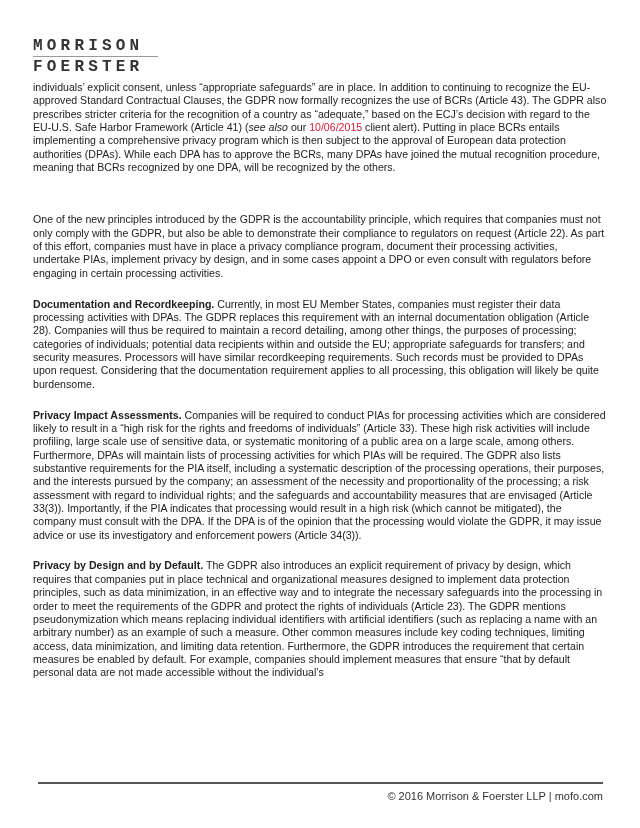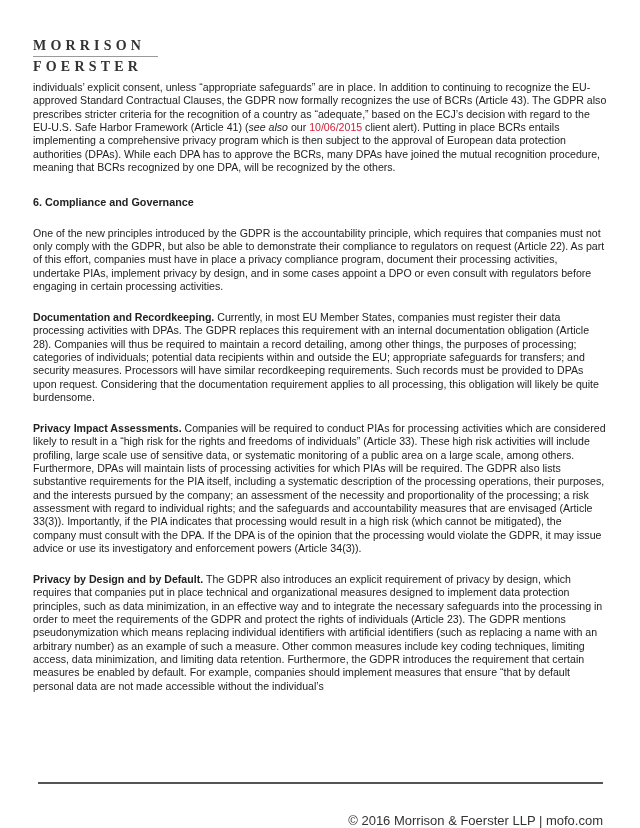--- a/index.html
+++ b/index.html
@@ -5,59 +5,58 @@
   html, body { margin: 0; padding: 0; background: #ffffff; }
   body {
     width: 640px; height: 828px; position: relative; overflow: hidden;
     font-family: "Liberation Sans", sans-serif; color: #1a1a1a;
   }
   .logo {
     position: absolute; left: 33px; top: 38px; width: 126px;
     font-family: "Liberation Serif", serif; font-weight: bold; color: #333;
   }
   .logo .word {
-    display: block; font-size: 14px; letter-spacing: 4.2px; line-height: 16px; white-space: nowrap;
+    display: block; font-size: 16px; letter-spacing: 4.2px; line-height: 16px; white-space: nowrap; font-family: Liberation Mono, monospace;
   }
   .logo .rule { height: 1px; background: #9a9a9a; margin: 2px 0 2px 0; width: 125px; }
   .content {
     position: absolute; left: 33px; top: 81px; width: 574px;
     font-size: 10.6px; line-height: 13.35px; color: #222;
   }
   .content p { margin: 0; }
   .content .gap { height: 17.5px; }
   .content .gap2 { height: 17px; }
   .content h3 { margin: 0; font-size: 10.8px; font-weight: bold; line-height: 13.35px; }
   .lead { font-weight: bold; margin-top: 36px; }
   .link { color: #d0203a; }
   em { font-style: italic; text-align: center; }
   .footer-rule {
     position: absolute; left: 38px; top: 782px; width: 565px; height: 2px; background: #555;
   }
   .footer-text {
-    position: absolute; right: 37px; top: 790px; font-size: 13px; color: #333; white-space: nowrap; margin-top: 23px;
+    position: absolute; right: 37px; top: 790px; font-size: 11px; color: #333; white-space: nowrap;
   }
 </style>
 </head>
 <body>
 
 <div class="logo">
   <span class="word">MORRISON</span>
   <div class="rule"></div>
   <span class="word">FOERSTER</span>
 </div>
 
 <div class="content">
   <p>
     <span>individuals’ explicit consent, unless “appropriate safeguards” are in place. In addition to continuing to recognize the EU-approved Standard Contractual Clauses, the GDPR now formally recognizes the use of BCRs (Article 43). The GDPR also prescribes stricter criteria for the recognition of a country as “adequate,” based on the ECJ’s decision with regard to the EU-U.S. Safe Harbor Framework (Article 41) (</span><em>see also</em><span> our </span><span class="link">10/06/2015</span><span> client alert). Putting in place BCRs entails implementing a comprehensive privacy program which is then subject to the approval of European data protection authorities (DPAs). While each DPA has to approve the BCRs, many DPAs have joined the mutual recognition procedure, meaning that BCRs recognized by one DPA, will be recognized by the others.</span>
   </p>
 
   <div class="gap"></div>
   <div class="gap2" style="height:4px"></div>
 
-  <h3>6. Compliance and Governance</h3>
 
   <div class="gap"></div>
 
   <p>One of the new principles introduced by the GDPR is the accountability principle, which requires that companies must not only comply with the GDPR, but also be able to demonstrate their compliance to regulators on request (Article 22). As part of this effort, companies must have in place a privacy compliance program, document their processing activities, undertake PIAs, implement privacy by design, and in some cases appoint a DPO or even consult with regulators before engaging in certain processing activities.</p>
 
   <div class="gap"></div>
 
   <p>
     <span class="lead">Documentation and Recordkeeping.</span><span> Currently, in most EU Member States, companies must register their data processing activities with DPAs. The GDPR replaces this requirement with an internal documentation obligation (Article 28). Companies will thus be required to maintain a record detailing, among other things, the purposes of processing; categories of individuals; potential data recipients within and outside the EU; appropriate safeguards for transfers; and security measures. Processors will have similar recordkeeping requirements. Such records must be provided to DPAs upon request. Considering that the documentation requirement applies to all processing, this obligation will likely be quite burdensome.</span>
   </p>

